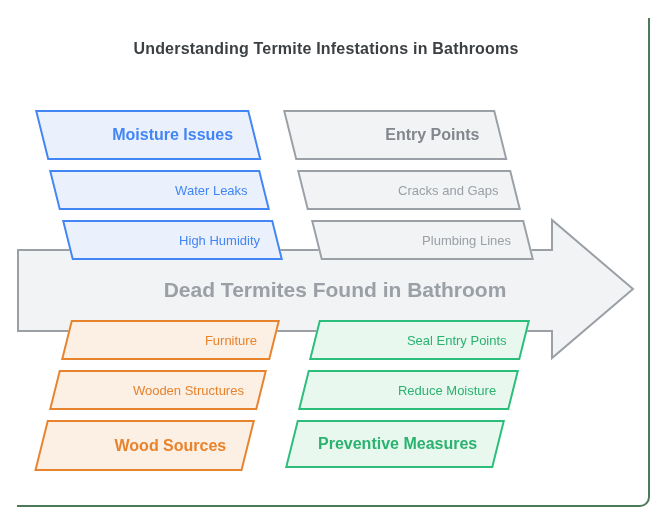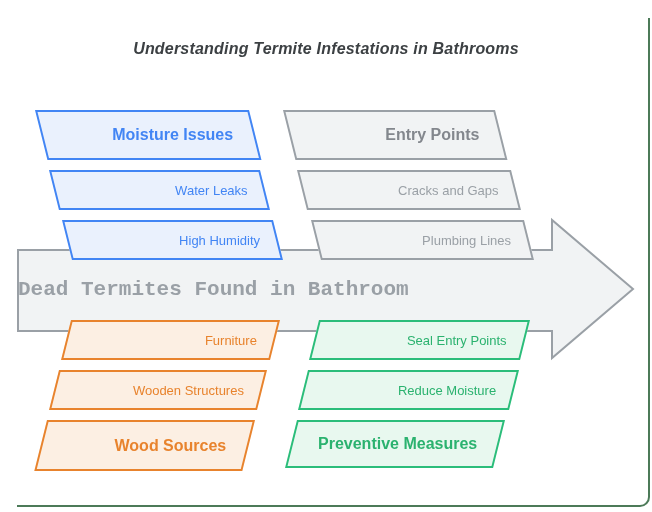--- a/index.html
+++ b/index.html
@@ -8,26 +8,26 @@
     font-family:"Liberation Sans", sans-serif;
   }
   .canvas{position:absolute;inset:0;}
   .frame{
     position:absolute;left:17px;top:18px;width:631px;height:487px;
     border-right:2px solid #4C7A58;border-bottom:2px solid #4C7A58;
     border-bottom-right-radius:10px;pointer-events:none;
   }
   .title{
     position:absolute;left:0;top:40px;width:652px;text-align:center;
-    font-size:16px;font-weight:bold;color:#3C4043;letter-spacing:.2px;font-style:italic;
+    font-size:16px;font-weight:bold;color:#3C4043;letter-spacing:.2px;
   }
   .arrow-svg{position:absolute;left:0;top:0;width:652px;height:512px;}
   .arrow-label{
-    position:absolute;left:18px;top:278px;width:634px;text-align:left;
-    font-size:21px;line-height:24px;font-weight:bold;color:#9AA0A6;font-family:Liberation Mono, monospace;
+    position:absolute;left:18px;top:278px;width:634px;text-align:center;
+    font-size:21px;line-height:24px;font-weight:bold;color:#9AA0A6;
   }
   .box{
     position:absolute;display:flex;align-items:center;justify-content:flex-end;
     box-sizing:border-box;border:2px solid;background:#fff;
   }
   .top{transform:skewX(14deg);transform-origin:top left;}
   .bottom{transform:skewX(-14deg);transform-origin:top left;}
   .top .txt{transform:skewX(-14deg);}
   .bottom .txt{transform:skewX(14deg);}
   .txt{display:block;white-space:nowrap;}

